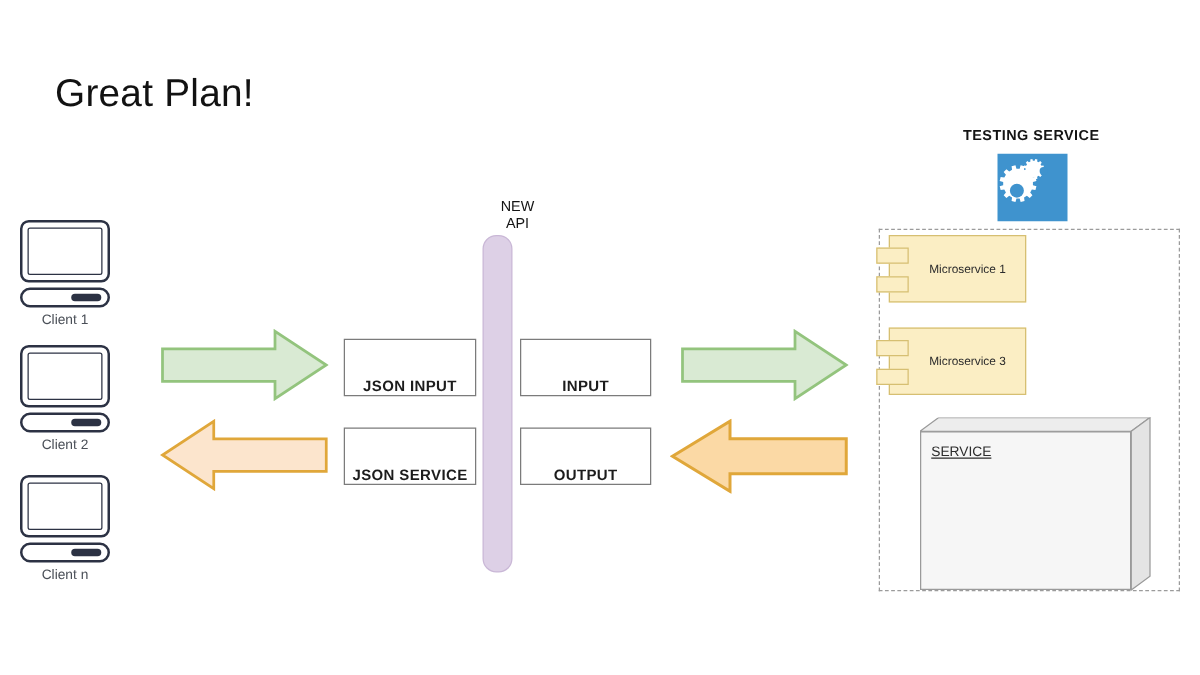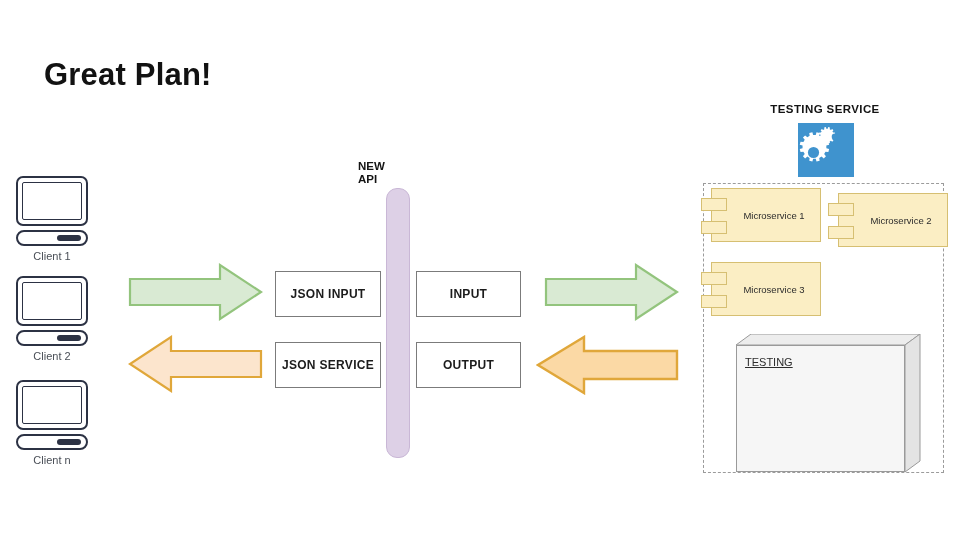--- a/index.html
+++ b/index.html
@@ -22,21 +22,21 @@
     background: #ffffff;
   }
 
   
   .page-title {
     position: absolute;
     left: 44px;
     top: 55px;
     font-size: 31px;
     line-height: 40px;
-    font-weight: 700;
+    font-weight: 400;
     color: #121212;
     letter-spacing: 0.2px;
     white-space: nowrap;
   }
 
   
   .client {
     position: absolute;
     width: 80px;
   }
@@ -86,21 +86,21 @@
     white-space: nowrap;
   }
 
   
   .flow-box {
     position: absolute;
     box-sizing: border-box;
     background: #ffffff;
     border: 1.6px solid #7b7b7b;
     display: flex;
-    align-items: center;
+    align-items: flex-end;
     justify-content: center;
     font-size: 12px;
     font-weight: bold;
     letter-spacing: 0.3px;
     color: #1c1c1c;
   }
 
   
   .api-bar {
     position: absolute;
@@ -108,26 +108,26 @@
     top: 188px;
     width: 24px;
     height: 270px;
     background: #ddd0e6;
     border: 1px solid #c9b7d6;
     border-radius: 11px;
     box-sizing: border-box;
   }
   .api-label {
     position: absolute;
-    left: 358px;
+    left: 374px;
     top: 160px;
     width: 80px;
-    text-align: left;
+    text-align: center;
     font-size: 11.5px;
-    font-weight: bold;
+    font-weight: normal;
     line-height: 13px;
     color: #141414;
   }
 
   
   .arrow {
     position: absolute;
   }
 
   
@@ -303,35 +303,30 @@
   </div>
 
   <div class="backend-zone"></div>
 
   <div class="ms" style="left:711px; top:188px;">
     <div class="tab t1"></div>
     <div class="tab t2"></div>
     <span class="ms-label">Microservice 1</span>
   </div>
 
-  <div class="ms" style="left:838px; top:193px;">
-    <div class="tab t1"></div>
-    <div class="tab t2"></div>
-    <span class="ms-label">Microservice 2</span>
-  </div>
 
   <div class="ms" style="left:711px; top:262px;">
     <div class="tab t1"></div>
     <div class="tab t2"></div>
     <span class="ms-label">Microservice 3</span>
   </div>
 
 
   <div class="monolith">
     <svg width="185" height="139" viewBox="0 0 185 139" style="position:absolute;left:0;top:0;">
       <polygon points="0,11 15,0 184,0 169,11" fill="#ededed" stroke="#9a9a9a" stroke-width="1"></polygon>
       <polygon points="169,11 184,0 184,127 169,138" fill="#e4e4e4" stroke="#9a9a9a" stroke-width="1"></polygon>
       <rect x="0.5" y="11.5" width="168" height="126" fill="#f6f6f6" stroke="#9a9a9a" stroke-width="1"></rect>
     </svg>
-    <div class="mono-label">TESTING</div>
+    <div class="mono-label">SERVICE</div>
   </div>
 
 </div>
 
 </body></html>

